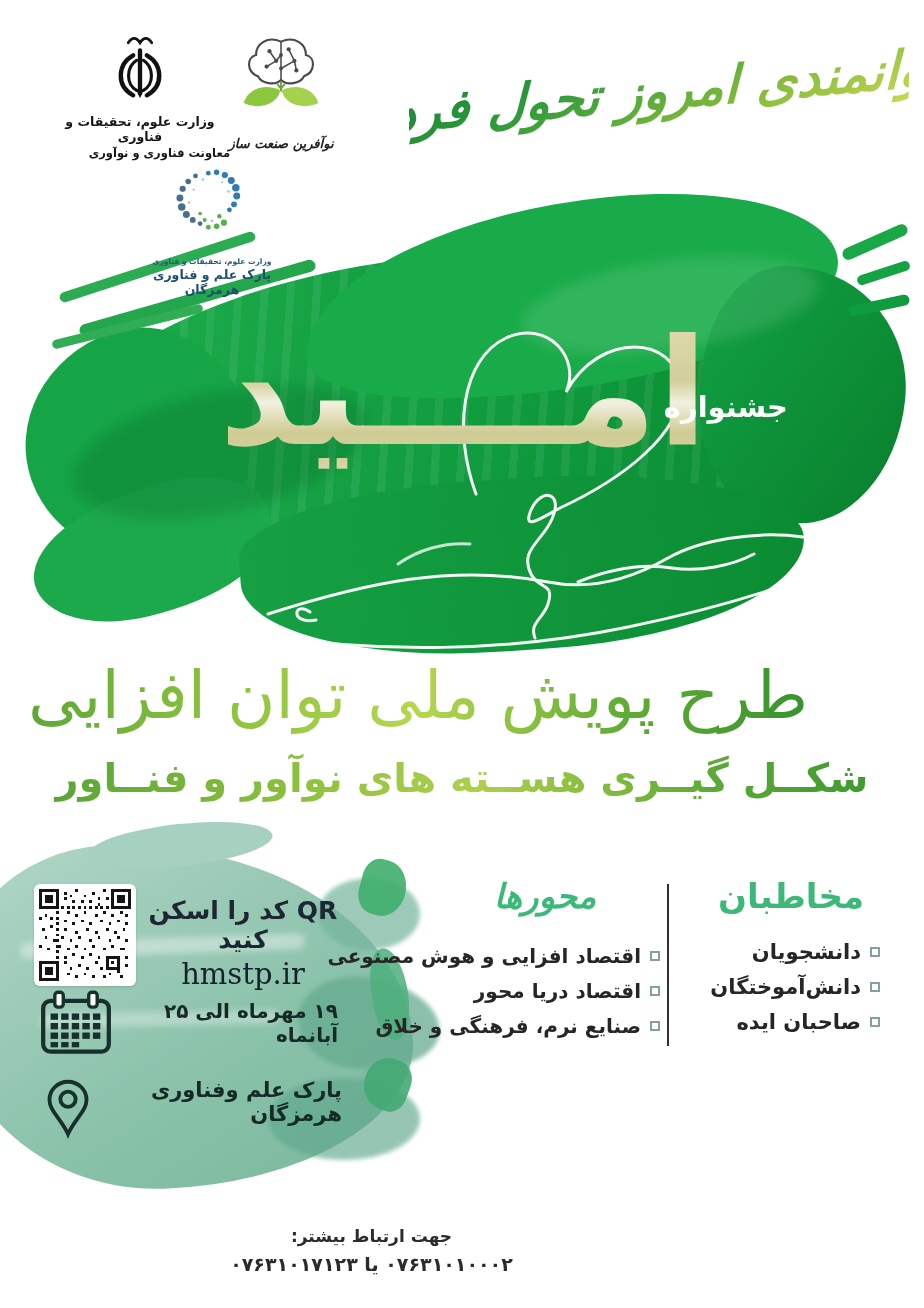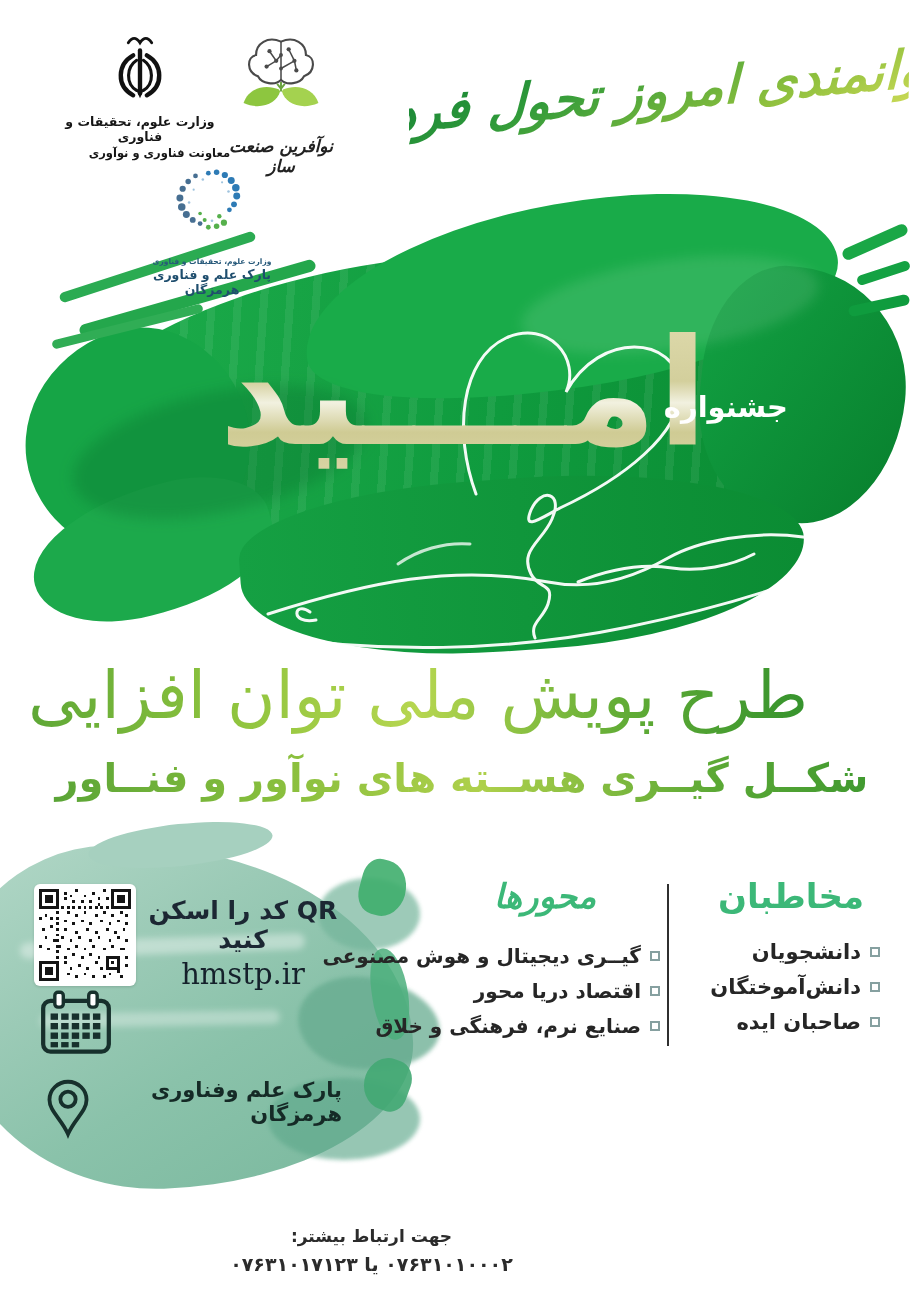--- a/index.html
+++ b/index.html
@@ -5,21 +5,21 @@
   * { margin:0; padding:0; box-sizing:border-box; }
   body { background:#e8e8e8; font-family:"DejaVu Sans","Liberation Sans",sans-serif; }
   .poster { position:relative; width:924px; height:1308px; margin:0 auto; background:#ffffff; overflow:hidden; }
 
   
   .hdr-block { position:absolute; text-align:center; z-index:4; }
   .ministry { left:50px; top:34px; width:180px; }
   .ministry .l1 { font-size:12.5px; font-weight:700; color:#161616; margin-top:4px; }
   .ministry .l2 { font-size:11.5px; font-weight:700; color:#161616; margin-top:2px;text-align:right; }
   .noafarin { left:220px; top:30px; width:122px; }
-  .noafarin .cap { font-size:17px; font-weight:700; color:#222; font-style:italic; margin-top:2px; }
+  .noafarin .cap { font-size:13px; font-weight:700; color:#222; font-style:italic; margin-top:2px; }
   .park { left:136px; top:164px; width:152px; }
   .park .l1 { font-size:7.5px; font-weight:700; color:#27597a; margin-top:1px; }
   .park .l2 { font-size:12.5px; font-weight:700; color:#1f4e6e; margin-top:1px; }
 
   
   .slogan { position:absolute; left:408px; top:16px; width:502px; height:150px; z-index:4;
     display:flex; align-items:center; justify-content:center;
     font-size:52px; font-weight:700; font-style:italic; letter-spacing:2px;
     transform:rotate(-5deg) skewX(-6deg);
     background:linear-gradient(155deg,#0f7d35 5%,#2f9a3a 35%,#8cbf3d 68%,#d9e05b 95%);
@@ -314,35 +314,36 @@
         <rect x="10" y="40" width="7" height="6"></rect>
           <rect x="20" y="40" width="7" height="6"></rect>
           <rect x="30" y="40" width="7" height="6"></rect>
           <rect x="40" y="40" width="7" height="6"></rect>
           <rect x="50" y="40" width="7" height="6"></rect>
         <rect x="10" y="49" width="7" height="5"></rect>
           <rect x="20" y="49" width="7" height="5"></rect>
           <rect x="30" y="49" width="7" height="5"></rect>
       </g>
     </svg>
+    <div class="txt">۱۹ مهرماه الی ۲۵ آبانماه</div>
   </div>
 
   <div class="row-venue">
     <svg width="48" height="62" viewBox="0 0 44 56">
       <path d="M22 3 C12.6 3 5 10.4 5 19.5 C5 30 16 37 22 51 C28 37 39 30 39 19.5 C39 10.4 31.4 3 22 3 Z" fill="none" stroke="#17302c" stroke-width="3.5"></path>
       <circle cx="22" cy="19" r="7" fill="none" stroke="#17302c" stroke-width="3.5"></circle>
     </svg>
     <div class="txt">پارک علم وفناوری هرمزگان</div>
   </div>
 
   <div class="col-heading topics-heading">محورها</div>
   <div class="list topics-list">
     <div class="item">
       <span class="sq"></span>
-      <span class="lbl">گیــری دیجیتال و هوش مصنوعی</span>
+      <span class="lbl">اقتصاد افزایی و هوش مصنوعی</span>
     </div>
     <div class="item">
       <span class="sq"></span>
       <span class="lbl">اقتصاد دریا محور</span>
     </div>
     <div class="item">
       <span class="sq"></span>
       <span class="lbl">صنایع نرم، فرهنگی و خلاق</span>
     </div>
   </div>

